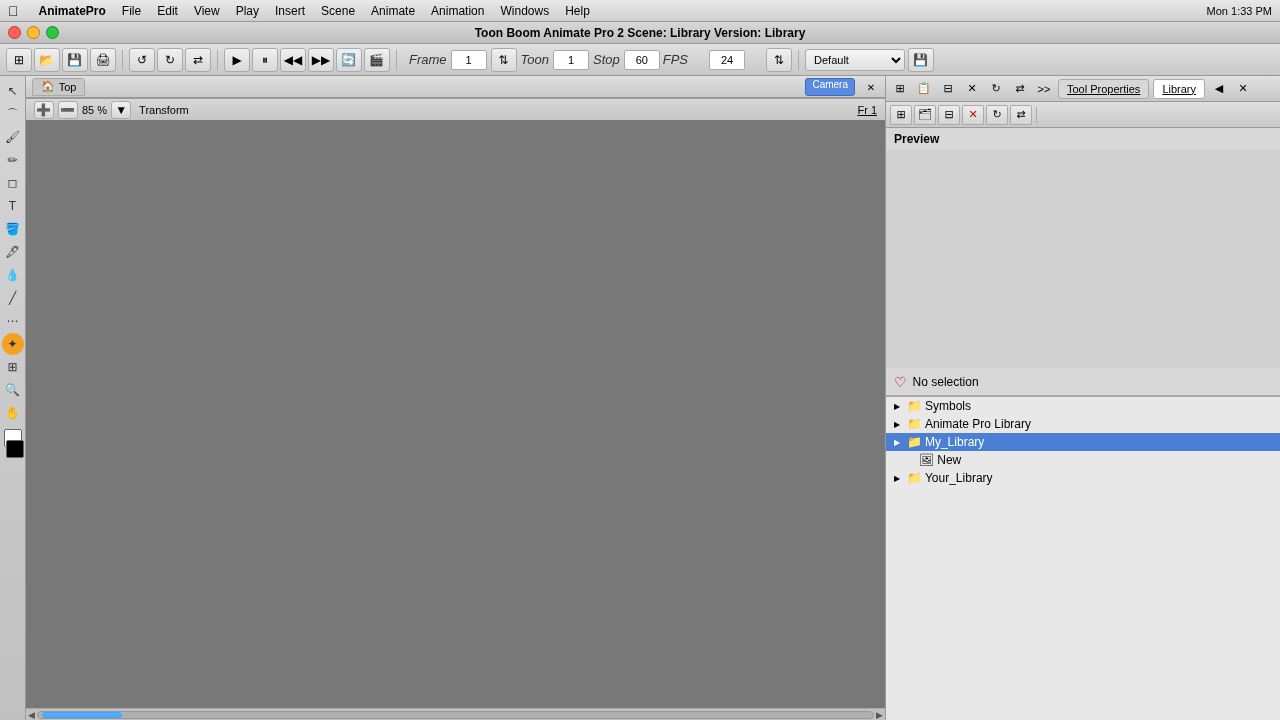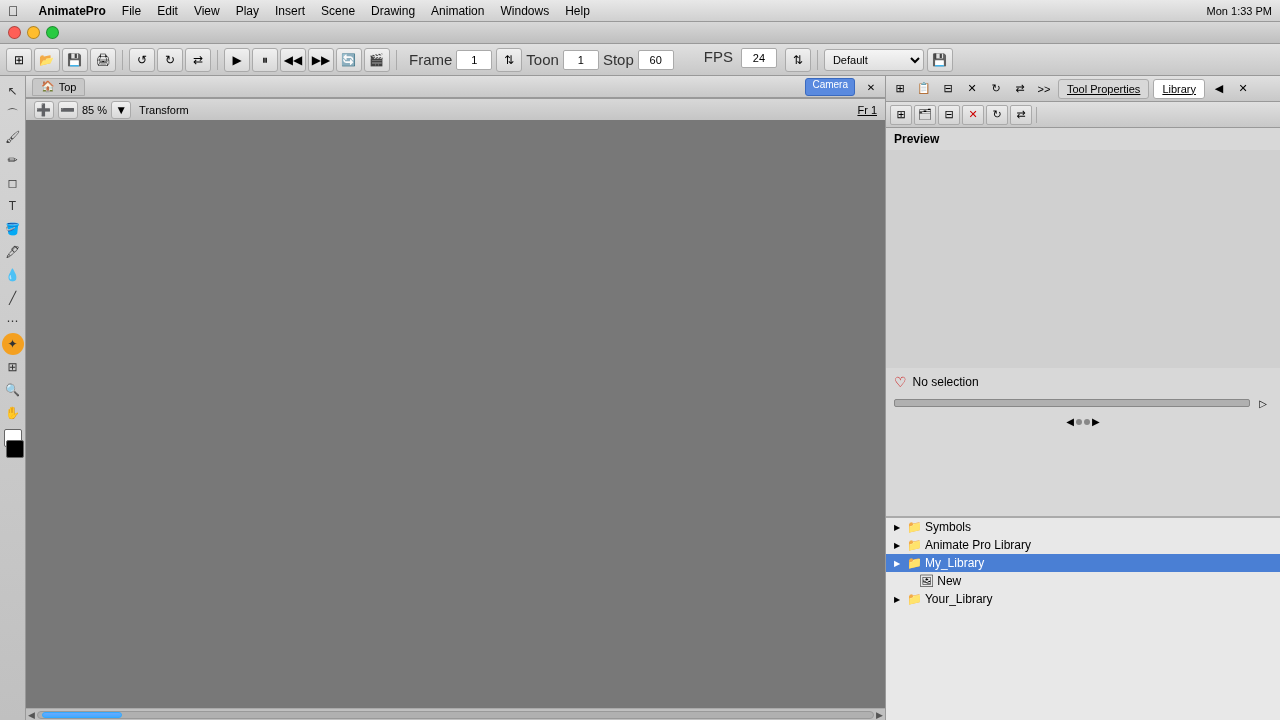--- a/index.html
+++ b/index.html
@@ -101,37 +101,37 @@
       align-items: center;
       gap: 2px;
     }
     .frame-controls {
       display: flex;
       align-items: center;
       gap: 4px;
       margin-left: 6px;
     }
     .frame-label {
-      font-size: 15px;
+      font-size: 13px;
       color: #333;
+      font-style: italic;
     }
     .frame-input {
       width: 36px;
       height: 20px;
       border: 1px solid #aaa;
       border-radius: 2px;
       background: #fff;
       text-align: center;
       font-size: 11px;
     }
     .fps-controls {
       display: flex;
-      align-items: flex-start;
-      gap: 8px;
-      margin-left: 27px;
+      align-items: center;
+      gap: 21px;
     }
     .default-select {
       height: 22px;
       border: 1px solid #aaa;
       border-radius: 3px;
       background: linear-gradient(to bottom, #f5f5f5, #e0e0e0);
       font-size: 11px;
       padding: 0 4px;
       width: 100px;
     }
@@ -313,21 +313,21 @@
       display: flex;
       align-items: center;
       justify-content: center;
       cursor: pointer;
       font-size: 11px;
     }
 
     
     #preview-area {
       flex: none;
-      height: 389px;
+      height: 268px;
       background: #d8d8d8;
       border-bottom: 1px solid #aaa;
     }
     #preview-header {
       height: 22px;
       display: flex;
       align-items: center;
       padding: 0 8px;
       font-size: 12px;
       font-weight: bold;
@@ -470,35 +470,36 @@
 
 <div id="menubar">
   <span class="apple"></span>
   <span class="app-name">AnimatePro</span>
   <span>File</span>
   <span>Edit</span>
   <span>View</span>
   <span>Play</span>
   <span>Insert</span>
   <span>Scene</span>
-  <span>Drawing</span>
+  <span>Animate</span>
   <span>Animation</span>
   <span>Windows</span>
   <span>Help</span>
   <div class="right-icons">
     <span>Mon 1:33 PM</span>
   </div>
 </div>
 
 <div id="titlebar">
   <div class="traffic-lights">
     <div class="traffic-light tl-close"></div>
     <div class="traffic-light tl-min"></div>
     <div class="traffic-light tl-max"></div>
   </div>
+  <span>Toon Boom Animate Pro 2 Scene: Library Version: Library</span>
 </div>
 
 <div id="main-toolbar">
   <div class="toolbar-group">
     <div class="toolbar-btn">⊞</div>
     <div class="toolbar-btn">📂</div>
     <div class="toolbar-btn">💾</div>
     <div class="toolbar-btn">🖨</div>
   </div>
   <div class="toolbar-separator"></div>

